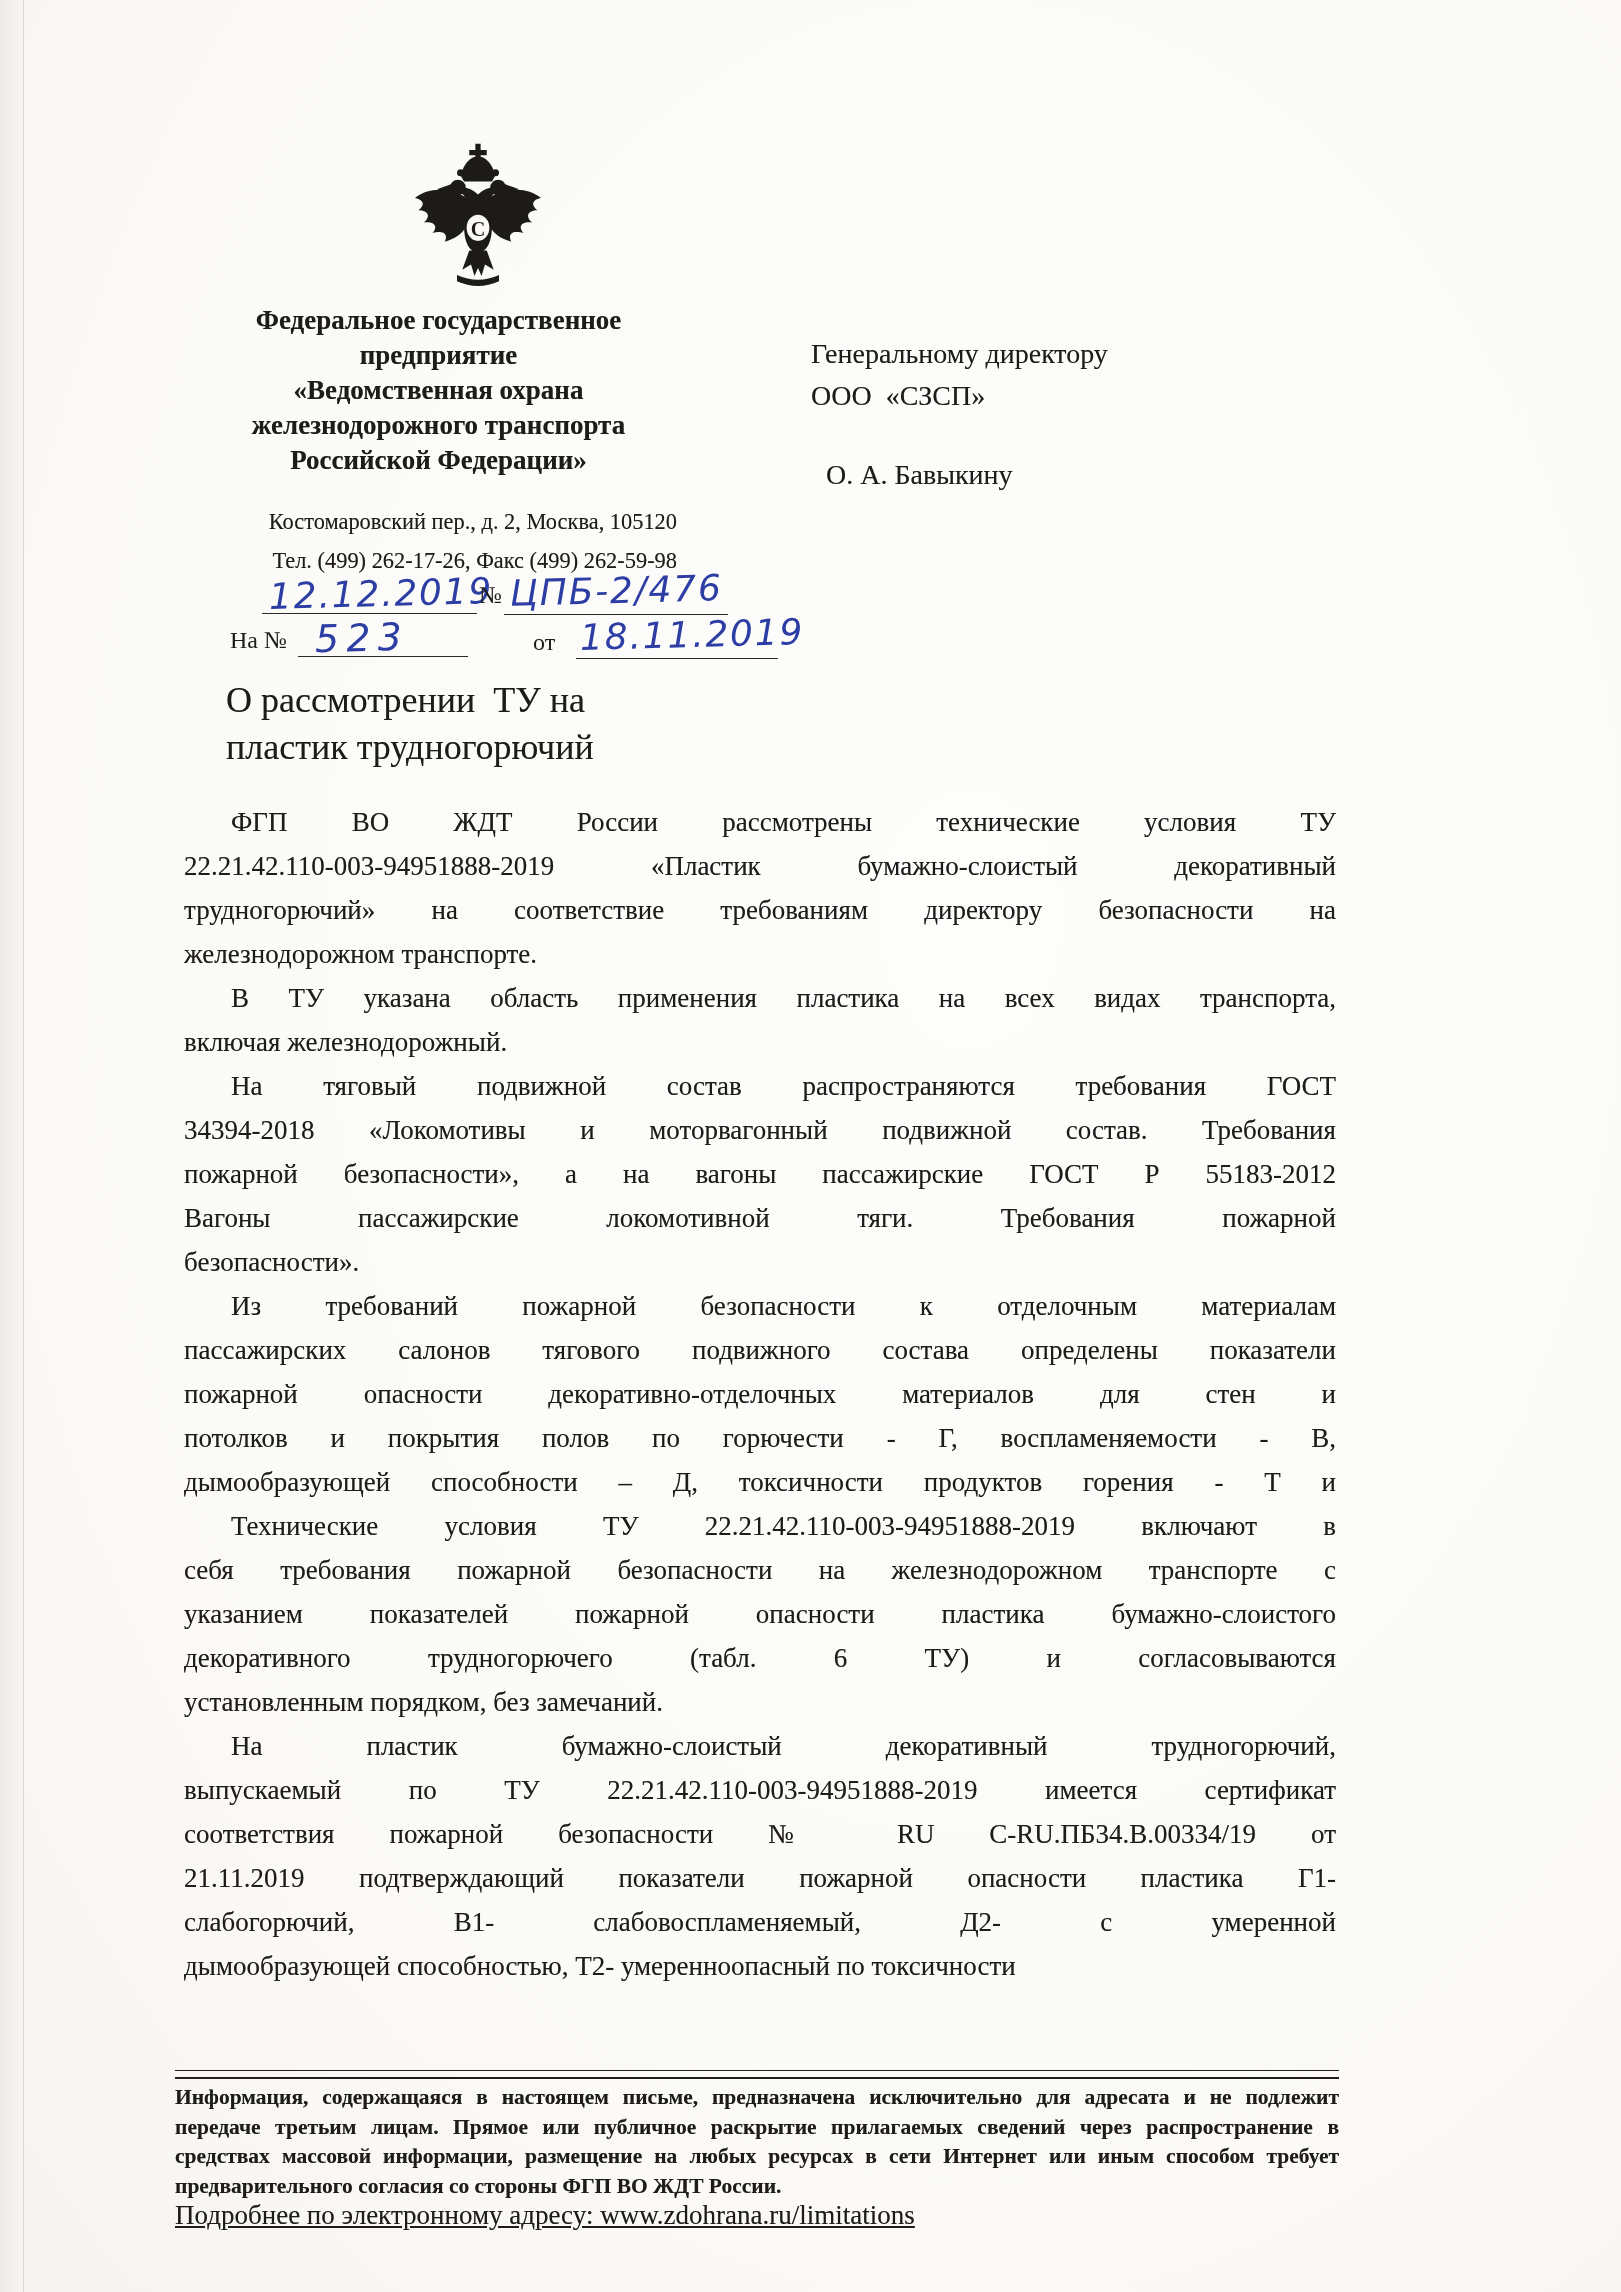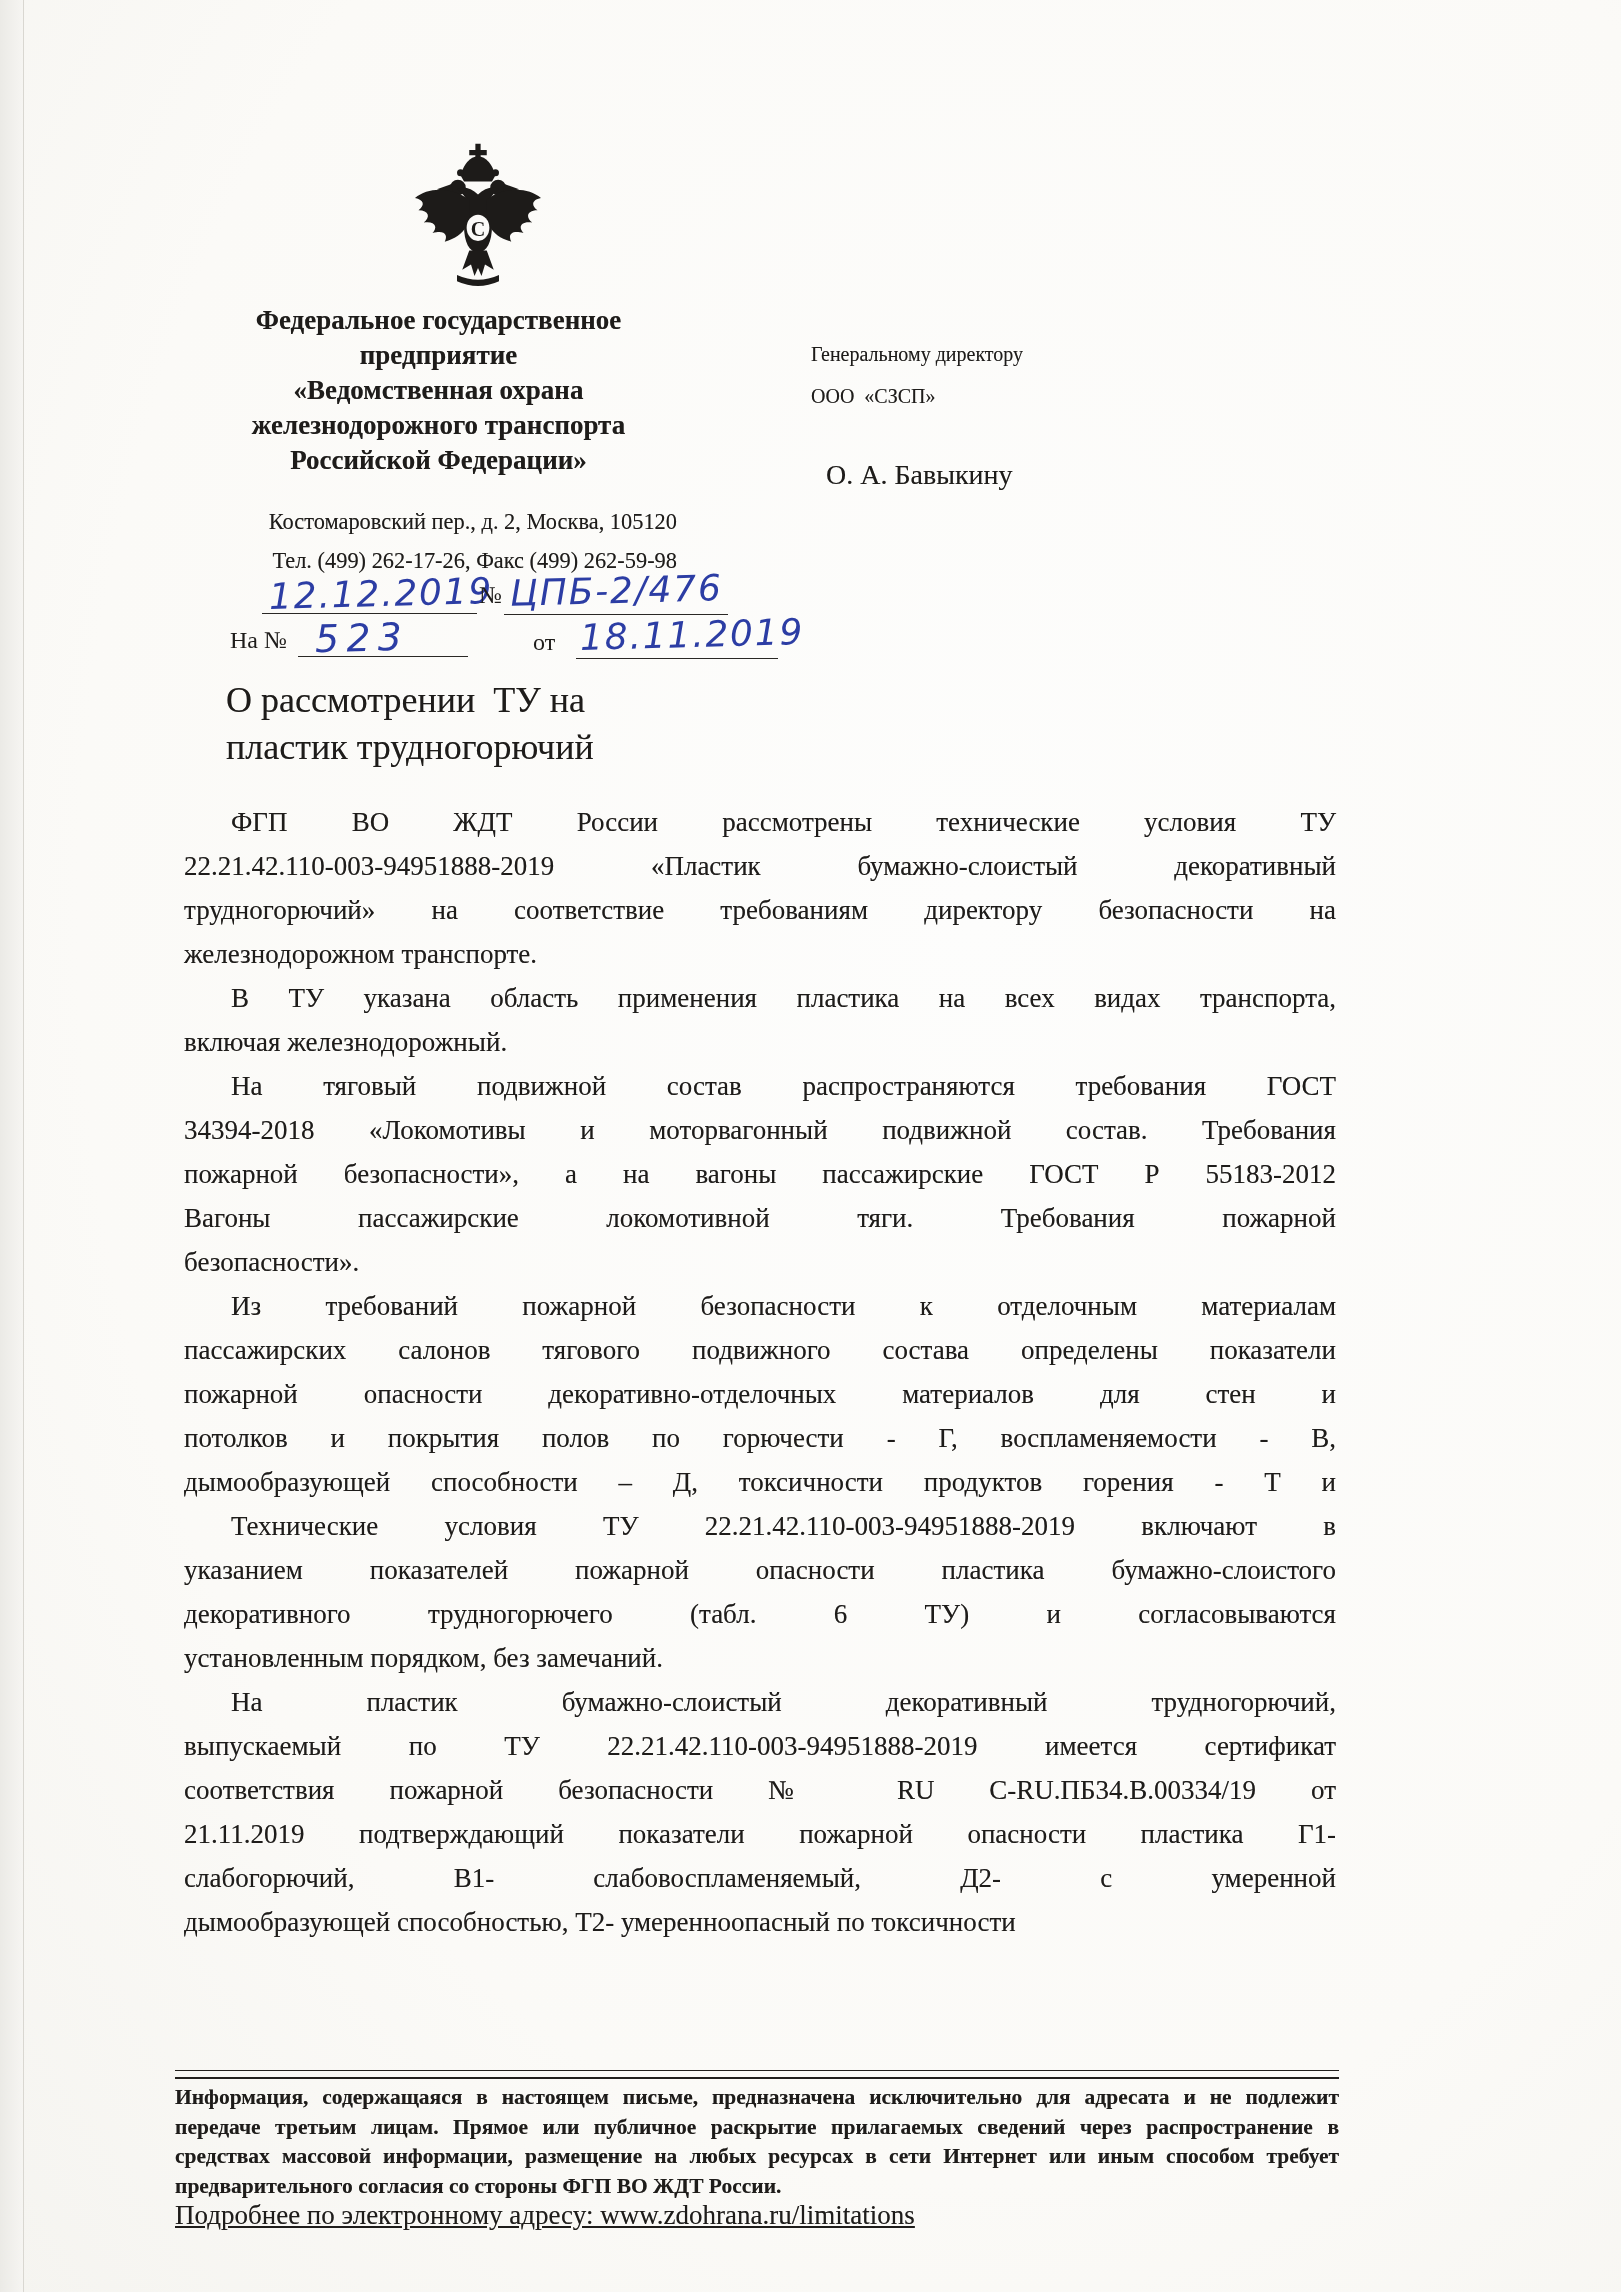--- a/index.html
+++ b/index.html
@@ -35,21 +35,21 @@
     position:absolute;
     font-family:"DejaVu Sans", sans-serif;
     font-style:italic;
     color:#2c3da4;
     letter-spacing:1.8px;
     transform:rotate(-1.5deg);
     white-space:nowrap;
   }
   .recipient{
     position:absolute;left:811px;top:333px;
-    font-size:20px;line-height:42px;
+    font-size:28px;line-height:42px;
     text-shadow:0 0 0.4px rgba(20,20,20,.4);
   }
   .recipient div{white-space:pre-wrap;}
   .recipient-name{position:absolute;left:826px;top:459px;font-size:28px;
     text-shadow:0 0 0.4px rgba(20,20,20,.4);}
   .subject{
     position:absolute;left:226px;top:677px;
     font-size:36px;line-height:47px;
     text-shadow:0 0 0.4px rgba(20,20,20,.4);
   }
@@ -158,20 +158,21 @@
       </div>
       <div class="para">
         <div class="line jl first">Из требований пожарной безопасности к отделочным материалам</div>
         <div class="line jl">пассажирских салонов тягового подвижного состава определены показатели</div>
         <div class="line jl">пожарной опасности декоративно-отделочных материалов для стен и</div>
         <div class="line jl">потолков и покрытия полов по горючести - Г, воспламеняемости - В,</div>
         <div class="line jl">дымообразующей способности – Д, токсичности продуктов горения - Т и</div>
       </div>
       <div class="para">
         <div class="line jl first">Технические условия ТУ 22.21.42.110-003-94951888-2019 включают в</div>
+        <div class="line jl">себя требования пожарной безопасности на железнодорожном транспорте с</div>
         <div class="line jl">указанием показателей пожарной опасности пластика бумажно-слоистого</div>
         <div class="line jl">декоративного трудногорючего (табл. 6 ТУ) и согласовываются</div>
         <div class="line">установленным порядком, без замечаний.</div>
       </div>
       <div class="para">
         <div class="line jl first">На пластик бумажно-слоистый декоративный трудногорючий,</div>
         <div class="line jl">выпускаемый по ТУ 22.21.42.110-003-94951888-2019 имеется сертификат</div>
         <div class="line jl">соответствия пожарной безопасности № RU C-RU.ПБ34.В.00334/19 от</div>
         <div class="line jl">21.11.2019 подтверждающий показатели пожарной опасности пластика Г1-</div>
         <div class="line jl">слабогорючий, В1- слабовоспламеняемый, Д2- с умеренной</div>

